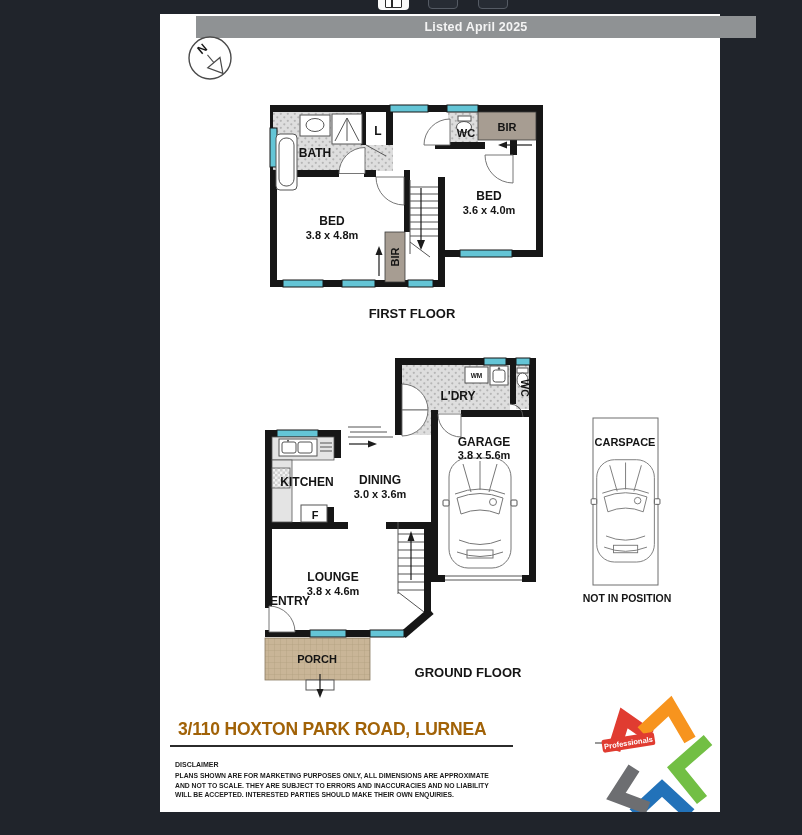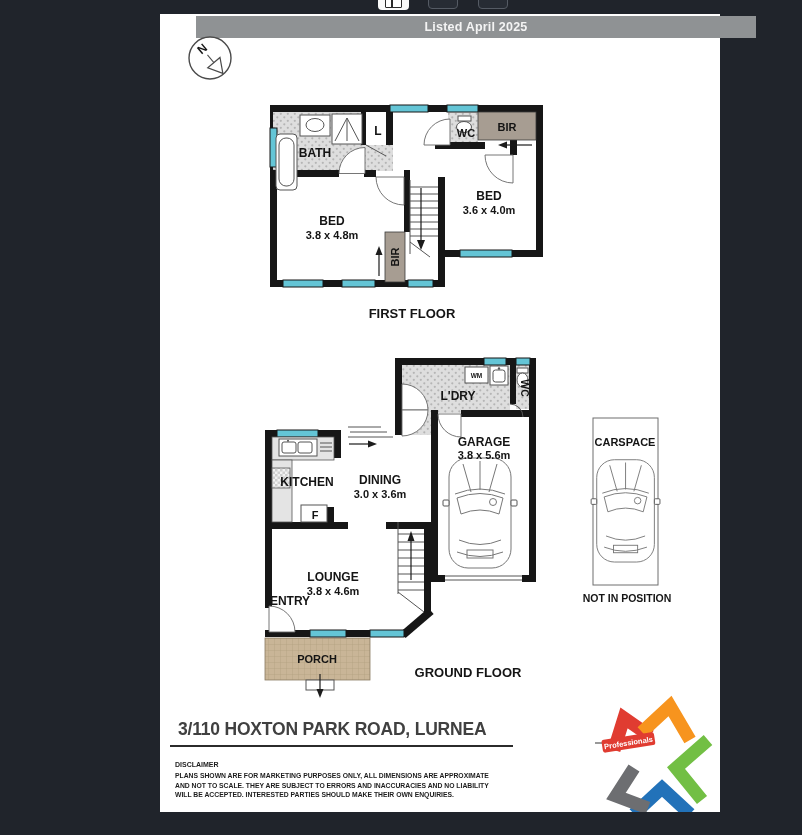--- a/index.html
+++ b/index.html
@@ -13,21 +13,21 @@
   .split-icon{width:15px;height:8px;border:1.5px solid #2a2a2a;border-radius:1px;position:relative;background:#fff;}
   .split-icon::after{content:"";position:absolute;left:5px;top:0;bottom:0;width:1.5px;background:#2a2a2a;}
   .top-btn.dark{width:28px;height:14px;top:-7px;background:#272c34;border:1px solid #555b64;}
   .top-btn.b1{left:428px;} .top-btn.b2{left:478px;}
   
   .page{position:absolute;left:160px;top:14px;width:560px;height:798px;background:#ffffff;}
   .banner{position:absolute;left:0;top:2px;width:560px;height:22px;background:#8f9294;
           display:flex;align-items:center;justify-content:center;margin-left:36px;}
   .banner span{color:#f4f4f4;font-size:12.5px;font-weight:600;letter-spacing:.2px;}
   .plan-svg{position:absolute;left:0;top:0;}
-  .address{position:absolute;left:18px;top:705px;font-size:17.5px;font-weight:bold;color:#404040;
+  .address{position:absolute;left:18px;top:705px;font-size:17.5px;font-weight:bold;color:#a16207;
            letter-spacing:-0.2px;white-space:nowrap;}
   .address-rule{position:absolute;left:10px;top:731px;width:343px;height:2px;background:#2b2b2b;}
   .disc-title{position:absolute;left:15px;top:747px;font-size:7px;font-weight:bold;color:#1c1c1c;}
   .disc-body{position:absolute;left:15px;top:757px;width:324px;font-size:6.8px;font-weight:bold;
              line-height:9.6px;color:#1c1c1c;}
   
   .wall{fill:#161616;}
   .thin{stroke:#555;stroke-width:1;fill:none;}
   .thin2{stroke:#777;stroke-width:1;fill:none;}
   .fix{fill:#fff;stroke:#555;stroke-width:1;}

